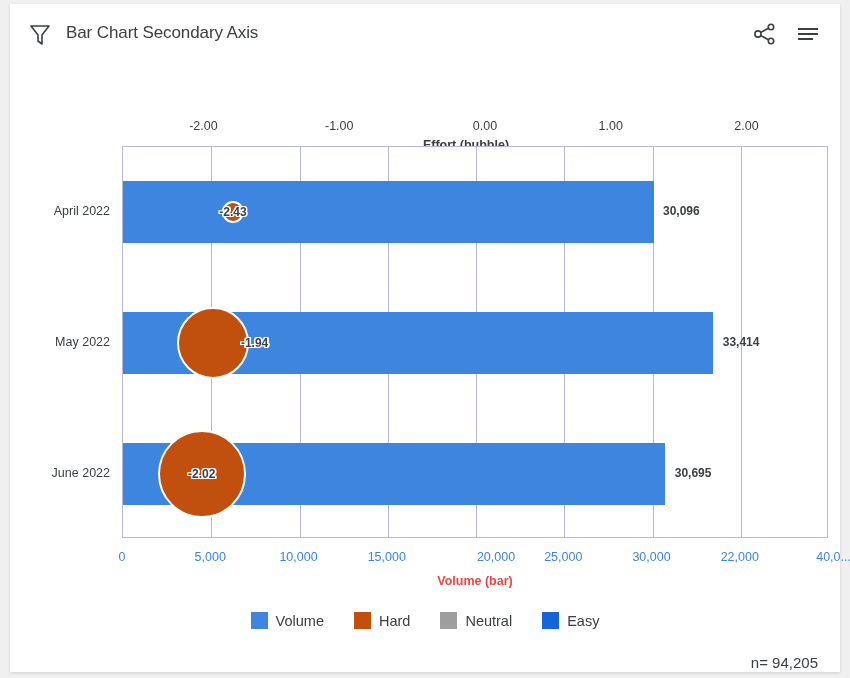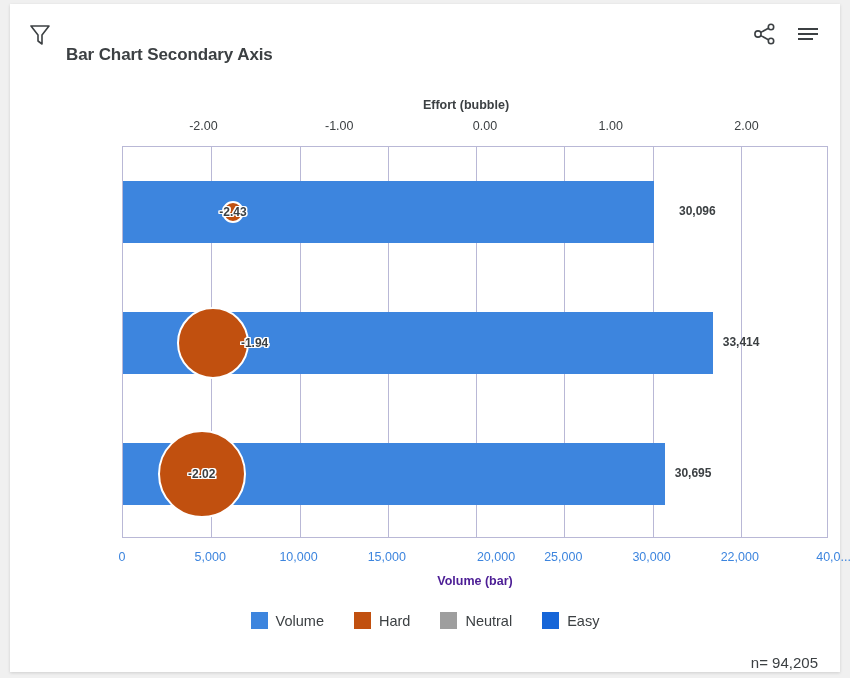--- a/index.html
+++ b/index.html
@@ -34,25 +34,24 @@
   #filter-icon {
     position: absolute;
     left: 18px; top: 18px;
     width: 24px; height: 26px;
   }
   #chart-title {
     position: absolute;
     left: 56px;
     top: 19px;
     font-size: 17px;
-    font-weight: bold;
+    font-weight: normal;
     color: #3c4043;
     letter-spacing: -0.1px;
     white-space: nowrap;
-    margin-top: 22px;
   }
   #share-icon {
     position: absolute;
     left: 742px; top: 17px;
     width: 26px; height: 26px;
     cursor: pointer;
   }
   #menu-icon {
     position: absolute;
     left: 785px; top: 17px;
@@ -70,21 +69,21 @@
   #top-axis-title {
     position: absolute;
     left: 0; top: 32px;
     width: 830px;
     text-align: center;
     font-size: 12.5px;
     font-weight: bold;
     color: #3c4043;
   }
   
-  #top-axis-title { left: 102px; width: 708px; }
+  #top-axis-title { left: 102px; width: 708px; margin-top: 40px; }
 
   .top-tick {
     position: absolute;
     top: 53px;
     font-size: 12.5px;
     color: #3c4043;
     transform: translateX(-50%);
     white-space: nowrap;
   }
 
@@ -168,21 +167,21 @@
     transform: translateX(-50%);
     white-space: nowrap;
   }
   #bottom-axis-title {
     position: absolute;
     left: 112px; top: 508px;
     width: 706px;
     text-align: center;
     font-size: 12.5px;
     font-weight: bold;
-    color: #4c1d95;
+    color: #ef4444;
   }
 
   
   #legend {
     position: absolute;
     left: 0; top: 546px;
     width: 830px;
     display: flex;
     justify-content: center;
     align-items: center;
@@ -245,20 +244,25 @@
 
     <div id="top-axis-title">Effort (bubble)</div>
     <div id="top-ticks">
         <div class="top-tick" style="left: 193.462px;">-2.00</div>
         <div class="top-tick" style="left: 329.231px;">-1.00</div>
         <div class="top-tick" style="left: 465px; padding-left: 20px;">0.00</div>
         <div class="top-tick" style="left: 600.769px;">1.00</div>
         <div class="top-tick" style="left: 736.538px;">2.00</div>
       </div>
 
+    <div id="cat-labels">
+        <div class="cat-label" style="top: 65.3333px;">April 2022</div>
+        <div class="cat-label" style="top: 196px;">May 2022</div>
+        <div class="cat-label" style="top: 326.667px;">June 2022</div>
+      </div>
 
     <div id="plot-area">
       <div id="gridlines">
           <div class="gridline" style="left: 88.25px;"></div>
           <div class="gridline" style="left: 176.5px;"></div>
           <div class="gridline" style="left: 264.75px;"></div>
           <div class="gridline" style="left: 353px;"></div>
           <div class="gridline" style="left: 441.25px;"></div>
           <div class="gridline" style="left: 529.5px;"></div>
           <div class="gridline" style="left: 617.75px;"></div>
@@ -272,21 +276,21 @@
           <div class="bubble" style="left: 109.973px; top: 65.3333px; width: 22px; height: 22px; background: rgb(193, 80, 15);"></div>
           <div class="bubble-label" style="left: 109.973px; top: 65.3333px;">-2.43</div>
           <div class="bubble" style="left: 89.6077px; top: 196px; width: 72px; height: 72px; background: rgb(193, 80, 15);"></div>
           <div class="bubble-label" style="left: 89.6077px; top: 196px; margin-left: 42px;">-1.94</div>
           <div class="bubble" style="left: 78.7462px; top: 326.667px; width: 88px; height: 88px; background: rgb(193, 80, 15);"></div>
           <div class="bubble-label" style="left: 78.7462px; top: 326.667px;">-2.02</div>
         </div>
     </div>
 
     <div id="bar-values">
-        <div class="bar-value" style="left: 669px; top: 145.333px;">30,096</div>
+        <div class="bar-value" style="left: 653px; top: 145.333px;">30,096</div>
         <div class="bar-value" style="left: 712.757px; top: 276px;">33,414</div>
         <div class="bar-value" style="left: 664.767px; top: 406.667px;">30,695</div>
       </div>
     <div id="bottom-ticks">
         <div class="bottom-tick" style="left: 112px;">0</div>
         <div class="bottom-tick" style="left: 200.25px;">5,000</div>
         <div class="bottom-tick" style="left: 288.5px;">10,000</div>
         <div class="bottom-tick" style="left: 376.75px;">15,000</div>
         <div class="bottom-tick" style="left: 486px;">20,000</div>
         <div class="bottom-tick" style="left: 553.25px;">25,000</div>

